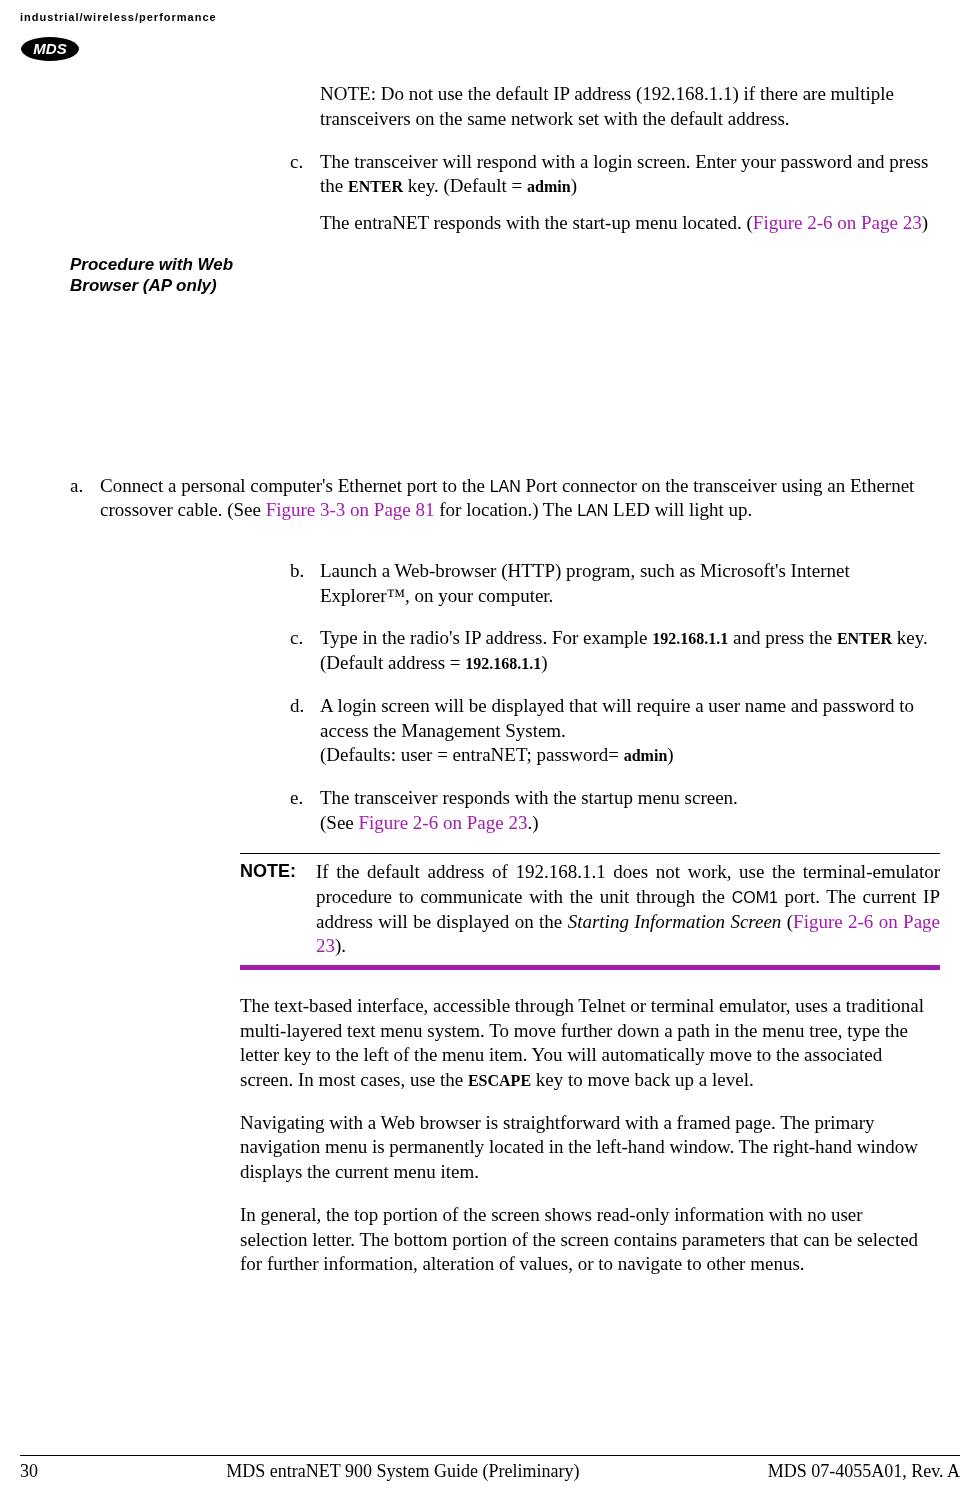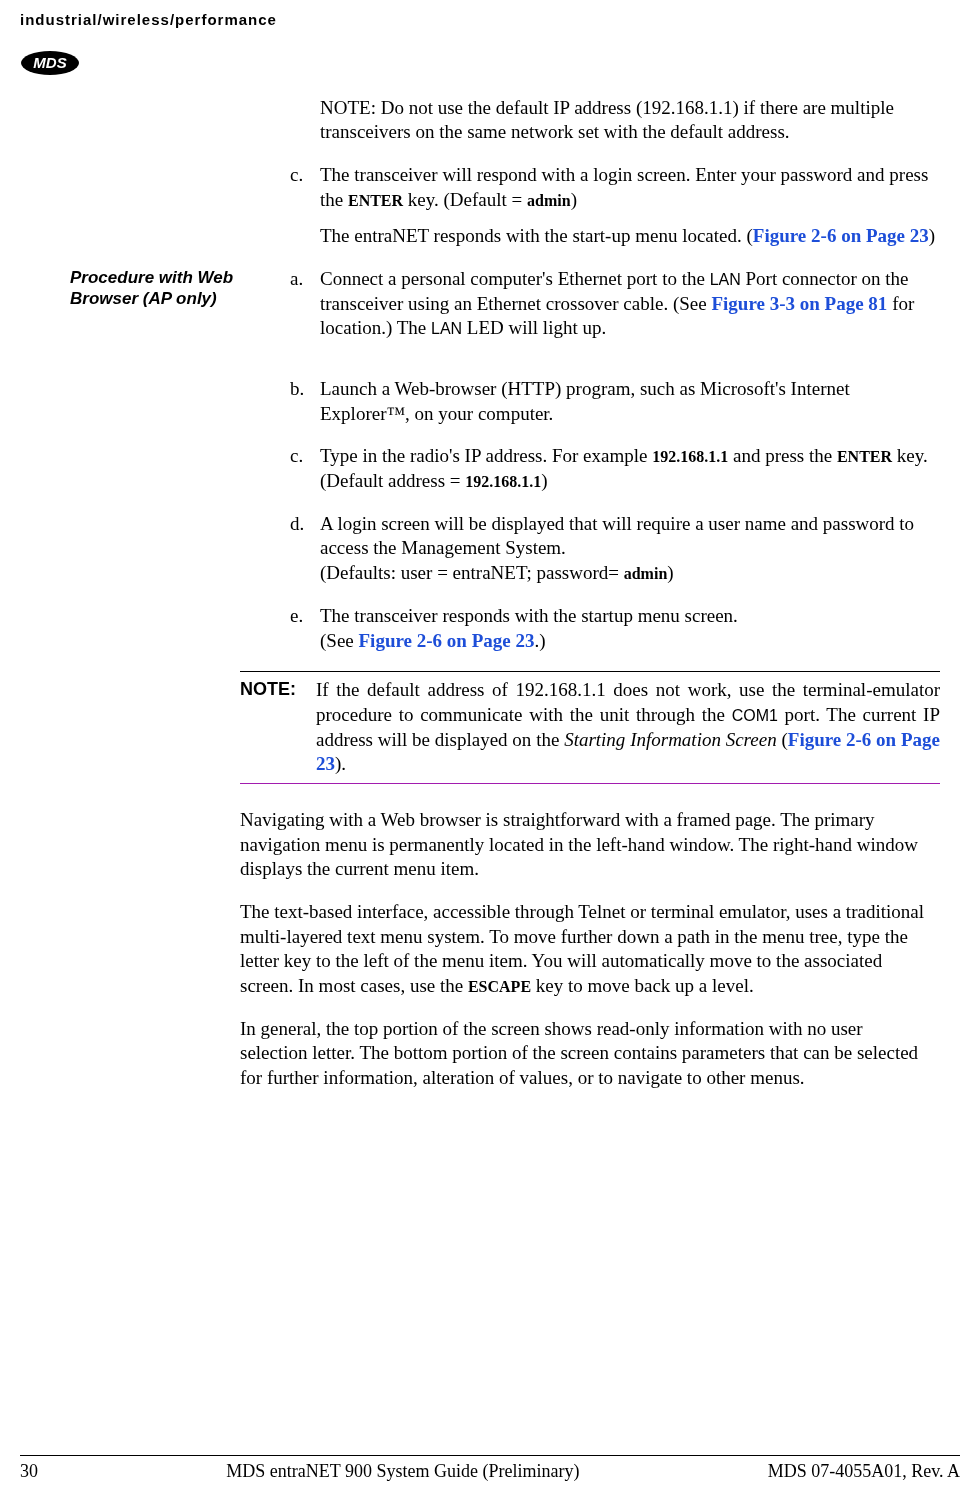--- a/index.html
+++ b/index.html
@@ -13,36 +13,37 @@
     width: 980px;
   }
   .page {
     padding: 10px 40px 0 20px;
     box-sizing: border-box;
     min-height: 1455px;
     position: relative;
   }
   .header-tagline {
     font-family: Arial, sans-serif;
-    font-size: 15px;
+    font-size: 11px;
     font-weight: bold;
     letter-spacing: 1px;
-    margin-bottom: 20px;
+    margin-bottom: 12px;
   }
   .logo {
     margin-bottom: 20px;
   }
   .logo svg { display: block; }
   .content-area {
     margin-left: 50px;
   }
   .two-col {
     display: flex;
     align-items: flex-start;
     margin-bottom: 18px;
+    flex-direction: column;
   }
   .side-label {
     width: 220px;
     flex: 0 0 220px;
     font-family: Arial, Helvetica, sans-serif;
     font-size: 17px;
     font-weight: bold;
     font-style: italic;
     line-height: 1.25;
     padding-right: 10px;
@@ -71,26 +72,25 @@
   .sans-small {
     font-family: Arial, Helvetica, sans-serif;
     font-size: 16px;
   }
   .sans-bold {
     font-family: Liberation Serif, serif;
     font-weight: bold;
     font-size: 16px;
   }
   .figref {
-    color: #1d4ed8;
-    font-weight: bold;
+    color: #a21caf;
   }
   .note-box {
     border-top: 1px solid #000;
-    border-bottom: 1px solid #a21caf;
+    border-bottom: 5px solid #a21caf;
     padding: 6px 0 6px 0;
     margin: 0 0 24px 0;
     display: flex;
     text-align: justify;
   }
   .note-label {
     font-family: Arial, Helvetica, sans-serif;
     font-weight: bold;
     font-size: 18px;
     width: 76px;
@@ -195,24 +195,24 @@
     </div>
 
     <div class="section-block">
       <div class="note-box">
         <div class="note-label">NOTE:</div>
         <div class="note-body">
           <span>If the default address of 192.168.1.1 does not work, use the terminal-emulator procedure to communicate with the unit through the </span><span class="sans-small">COM1</span><span> port. The current IP address will be displayed on the </span><span class="italic">Starting Information Screen</span><span> (</span><span class="figref">Figure 2-6 on Page 23</span><span>).</span>
         </div>
       </div>
 
-      <p class="para">Navigating with a Web browser is straightforward with a framed page. The primary navigation menu is permanently located in the left-hand window. The right-hand window displays the current menu item.</p>
       <p class="para">
         <span>The text-based interface, accessible through Telnet or terminal emulator, uses a traditional multi-layered text menu system. To move further down a path in the menu tree, type the letter key to the left of the menu item. You will automatically move to the associated screen. In most cases, use the </span><span class="sans-bold">ESCAPE</span><span> key to move back up a level.</span>
       </p>
+      <p class="para">Navigating with a Web browser is straightforward with a framed page. The primary navigation menu is permanently located in the left-hand window. The right-hand window displays the current menu item.</p>
       <p class="para">In general, the top portion of the screen shows read-only information with no user selection letter. The bottom portion of the screen contains parameters that can be selected for further information, alteration of values, or to navigate to other menus.</p>
     </div>
 
   </div>
 </div>
 
 <div class="footer">
   <span>30</span>
   <span>MDS entraNET 900 System Guide (Preliminary)</span>
   <span>MDS 07-4055A01, Rev. A</span>

